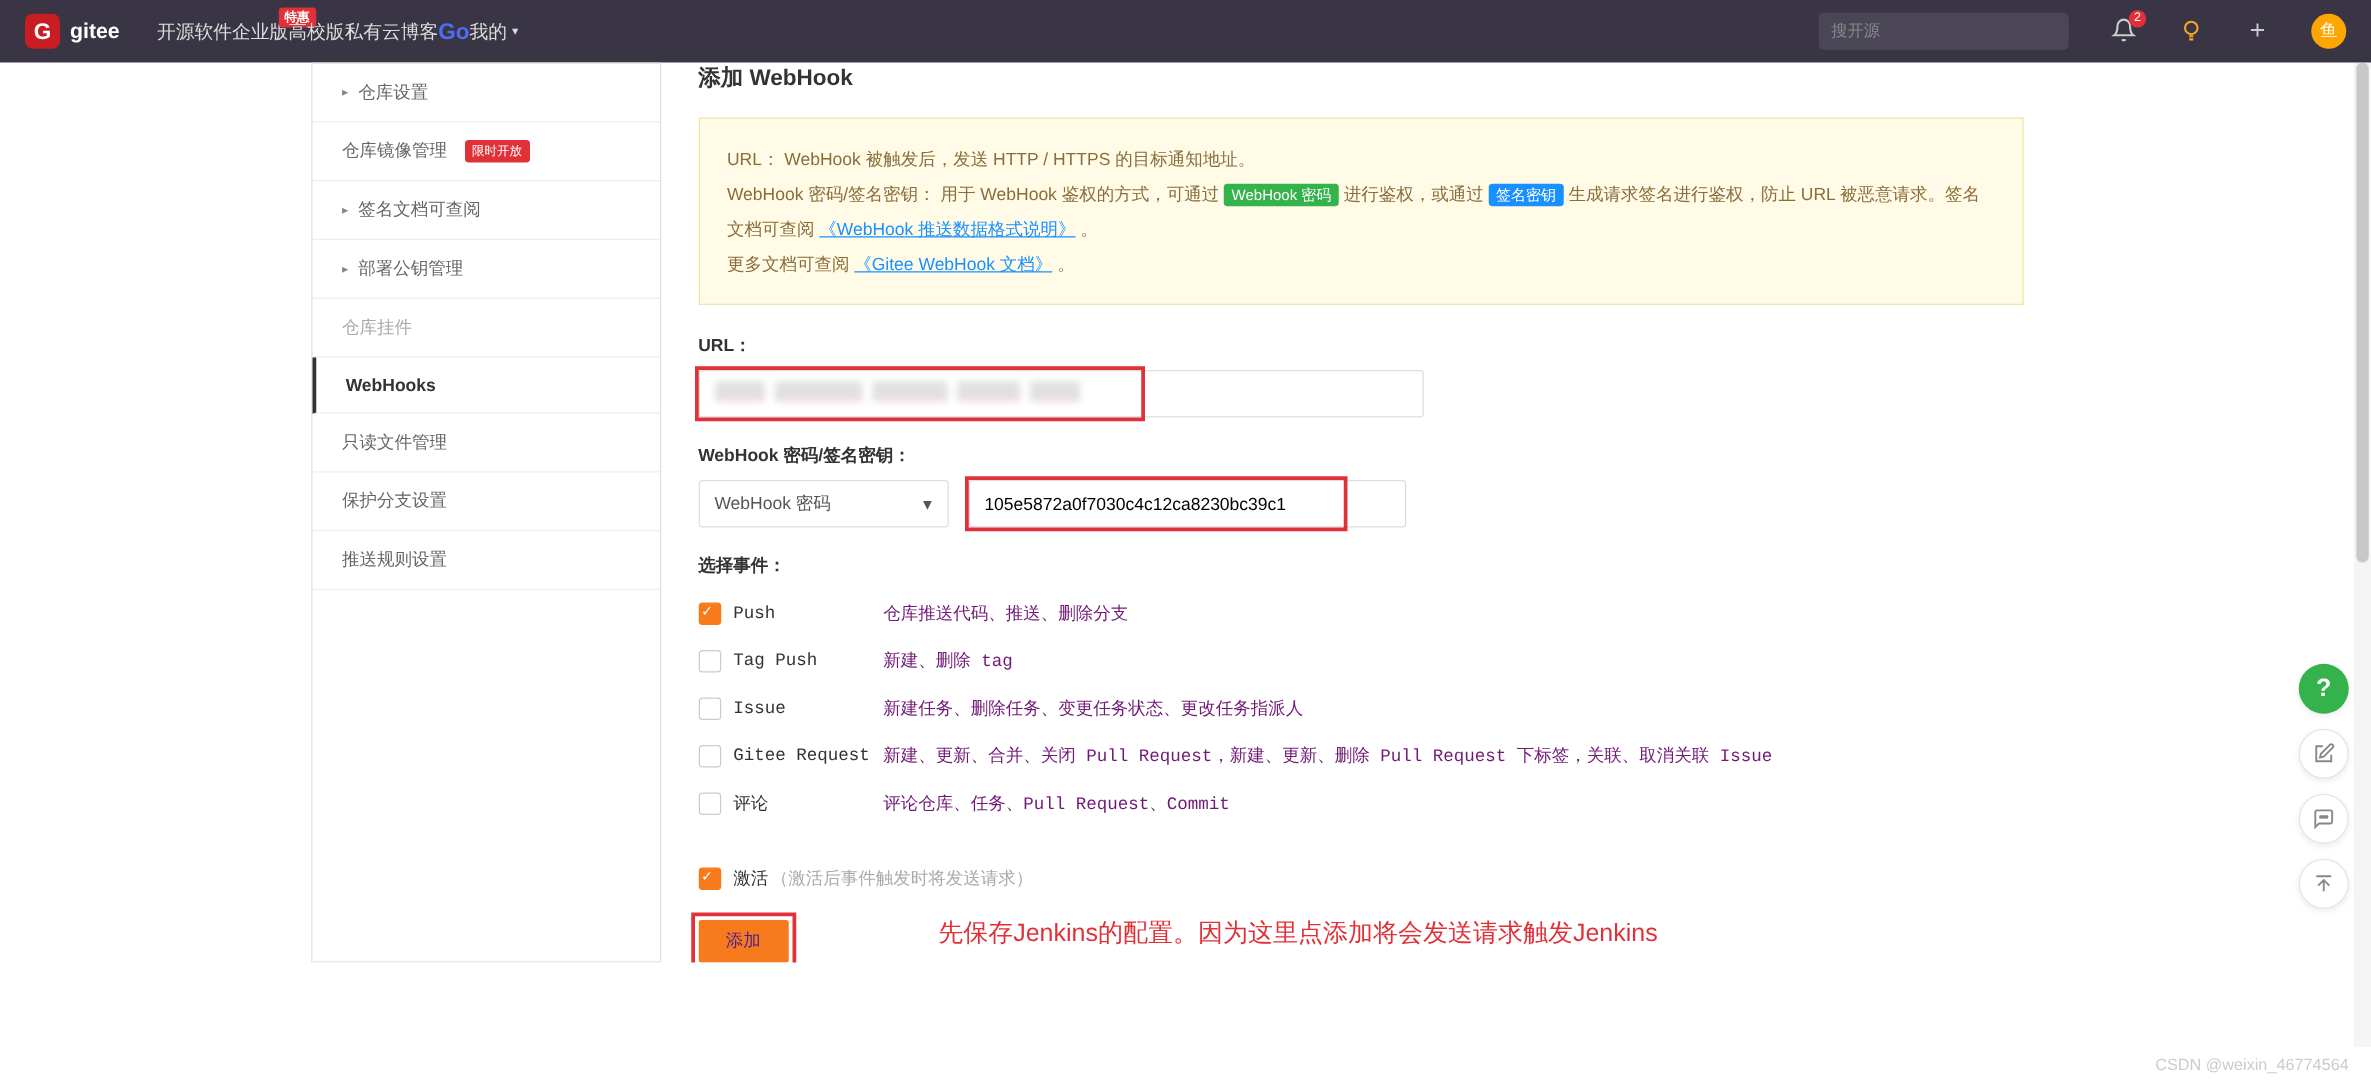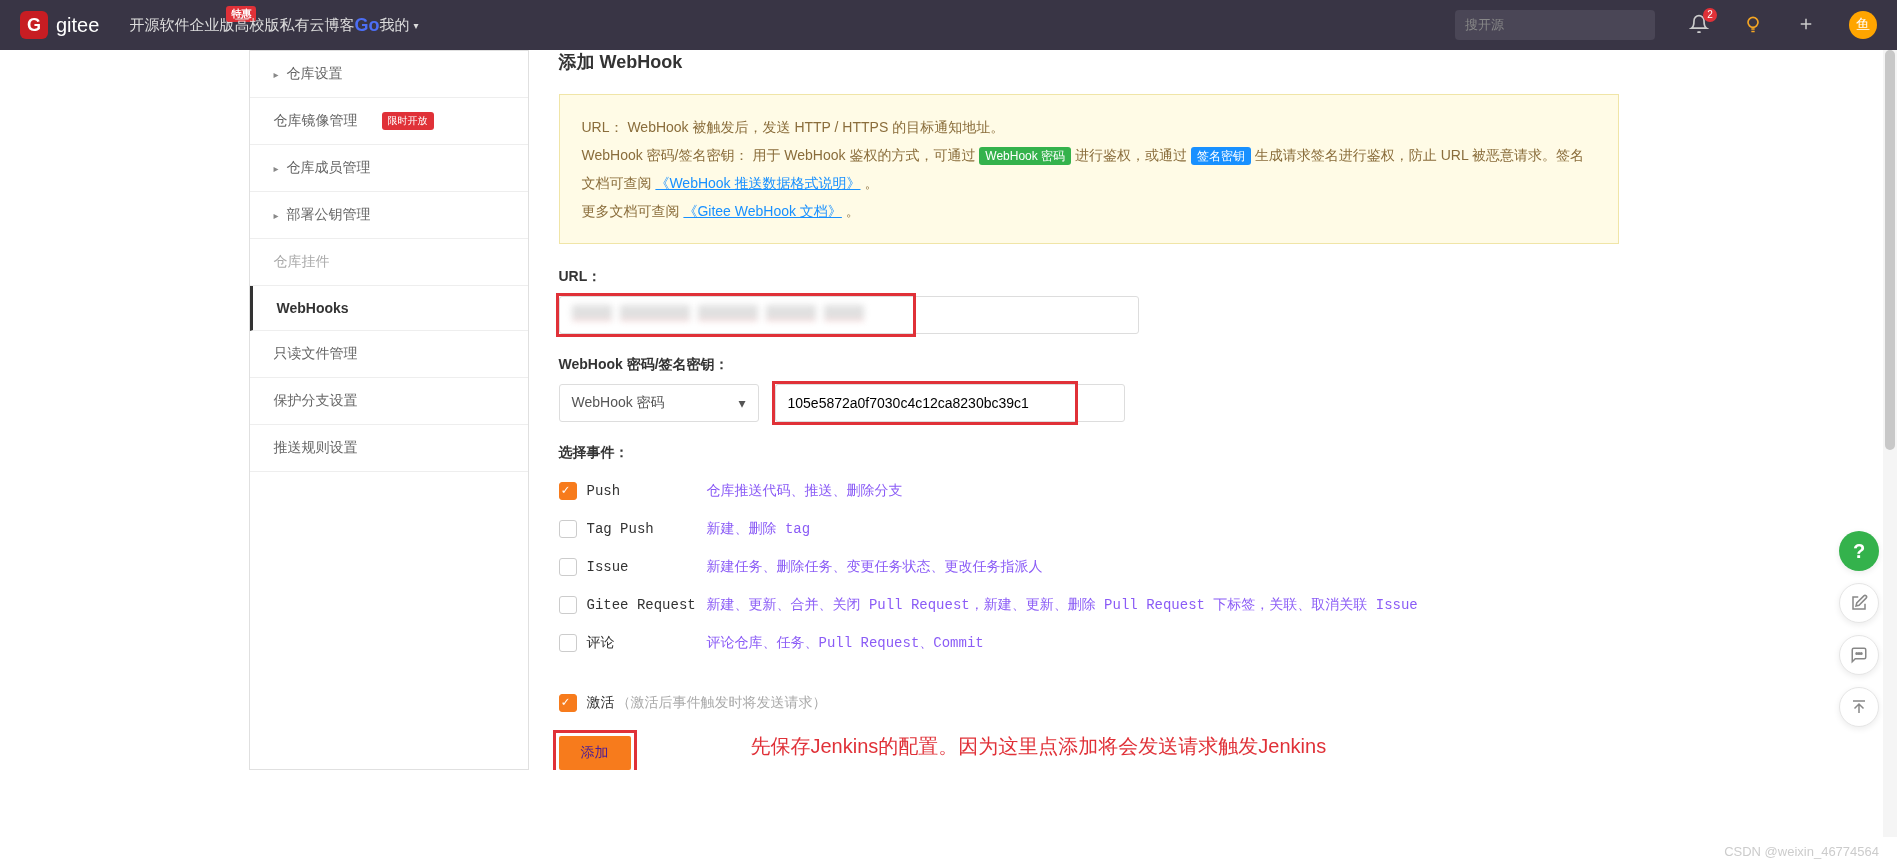--- a/index.html
+++ b/index.html
@@ -1,41 +1,41 @@
 <!DOCTYPE html>
 <html><head>
   <meta charset="utf-8">
   <style>
     * { margin: 0; padding: 0; box-sizing: border-box; }
     body { font-family: -apple-system, "PingFang SC", "Microsoft YaHei", sans-serif; font-size: 14px; color: #333; background: #fff; }
     
     .header { background: #393545; height: 50px; display: flex; align-items: center; padding: 0 20px; }
     .logo-wrap { display: flex; align-items: center; margin-right: 30px; }
     .logo-icon { width: 28px; height: 28px; background: #c71d23; border-radius: 6px; display: flex; align-items: center; justify-content: center; color: #fff; font-weight: bold; font-size: 18px; margin-right: 8px; }
-    .logo-text { color: #fff; font-size: 20px; font-weight: 400; }
+    .logo-text { color: #fff; font-size: 17px; font-weight: 700; }
     .nav { display: flex; align-items: center; }
     .nav-item { color: #ddd; font-size: 15px; position: relative; cursor: pointer; }
     .nav-badge { position: absolute; top: -10px; right: -22px; background: #e03138; color: #fff; font-size: 10px; padding: 1px 5px; border-radius: 3px; font-weight: bold; }
     .nav-go { color: #4c6ef5; font-weight: bold; font-size: 18px; }
     .nav-my { display: flex; align-items: center; gap: 4px; }
     .nav-caret { font-size: 10px; }
     .header-right { margin-left: auto; display: flex; align-items: center; gap: 34px; }
     .search-box { background: #4a4656; border-radius: 4px; padding: 6px 10px; width: 200px; color: #888; font-size: 13px; }
     .icon-btn { color: #ccc; cursor: pointer; position: relative; }
     .bell-badge { position: absolute; top: -6px; right: -8px; background: #e03138; color: #fff; font-size: 10px; width: 14px; height: 14px; border-radius: 50%; display: flex; align-items: center; justify-content: center; }
     .avatar { width: 28px; height: 28px; border-radius: 50%; background: #ffa500; display: flex; align-items: center; justify-content: center; color: #fff; font-size: 14px; }
     
     .main { display: flex; max-width: 1400px; margin: 0 auto; }
     
     .sidebar { width: 280px; border: 1px solid #e0e0e0; }
     .sidebar-item { padding: 14px 24px; border-bottom: 1px solid #eee; color: #666; cursor: pointer; display: flex; align-items: center; gap: 8px; position: relative; }
     .sidebar-item.active { font-weight: bold; color: #333; border-left: 3px solid #333; }
     .sidebar-item.disabled { color: #aaa; }
     .sidebar-caret { font-size: 10px; color: #888; }
-    .sidebar-badge { background: #e03138; color: #fff; font-size: 10px; padding: 2px 6px; border-radius: 3px; margin-left: 16px; }
+    .sidebar-badge { background: #e03138; color: #fff; font-size: 10px; padding: 2px 6px; border-radius: 3px; margin-left: 6px; }
     
     .content { flex: 1; padding: 0 30px; }
     .page-title { font-size: 18px; font-weight: bold; margin-bottom: 20px; }
     
     .info-box { background: #fffbe6; border: 1px solid #f0e5a7; padding: 18px 22px; margin-bottom: 24px; line-height: 2; color: #8a6d3b; }
     .info-box a { color: #1890ff; }
     .tag-green { background: #34b24c; color: #fff; padding: 2px 6px; border-radius: 3px; font-size: 12px; }
     .tag-blue { background: #1890ff; color: #fff; padding: 2px 6px; border-radius: 3px; font-size: 12px; }
     
     .form-group { margin-bottom: 22px; }
@@ -52,21 +52,21 @@
     
     .secret-wrap { position: relative; }
     .secret-red-box { position: absolute; top: -3px; left: -3px; width: 306px; height: 44px; border: 3px solid #e03138; pointer-events: none; }
     
     .events { }
     .event-row { display: flex; align-items: center; padding: 10px 0; font-family: Liberation Mono, monospace; }
     .checkbox { width: 18px; height: 18px; border: 1px solid #ccc; border-radius: 3px; margin-right: 10px; flex-shrink: 0; }
     .checkbox.checked { background: #f77b1c; border-color: #f77b1c; position: relative; }
     .checkbox.checked::after { content: "✓"; color: #fff; font-size: 13px; position: absolute; left: 2px; top: -1px; }
     .event-name { width: 120px; color: #333; }
-    .event-desc { color: #8b5cf6; }
+    .event-desc { color: #701a75; }
     .event-hint { color: #aaa; margin-left: 2px; }
     
     .submit-wrap { position: relative; display: inline-block; margin-top: 14px; }
     .submit-btn { background: #f77b1c; color: #4c1d95; border: none; padding: 8px 22px; font-size: 14px; cursor: pointer; border-radius: 2px; }
     .submit-red-box { position: absolute; top: -6px; left: -6px; right: -6px; bottom: -6px; border: 3px solid #e03138; pointer-events: none; }
     
     .red-note { color: #e03138; font-size: 20px; margin-left: 120px; display: inline; vertical-align: middle; }
     
     .float-btns { position: fixed; right: 18px; bottom: 140px; display: flex; flex-direction: column; gap: 12px; }
     .float-btn { width: 40px; height: 40px; border-radius: 50%; background: #fff; border: 1px solid #e5e5e5; display: flex; align-items: center; justify-content: center; color: #888; cursor: pointer; box-shadow: 0 2px 6px rgba(0,0,0,0.08); }
@@ -127,21 +127,21 @@
     <div class="sidebar-item">
       <span class="sidebar-caret">▸</span>
       <span>仓库设置</span>
     </div>
     <div class="sidebar-item">
       <span>仓库镜像管理</span>
       <span class="sidebar-badge">限时开放</span>
     </div>
     <div class="sidebar-item">
       <span class="sidebar-caret">▸</span>
-      <span>仓库成员管理</span>
+      <span>签名文档可查阅</span>
     </div>
     <div class="sidebar-item">
       <span class="sidebar-caret">▸</span>
       <span>部署公钥管理</span>
     </div>
     <div class="sidebar-item disabled">
       <span>仓库挂件</span>
     </div>
     <div class="sidebar-item active">
       <span>WebHooks</span>

